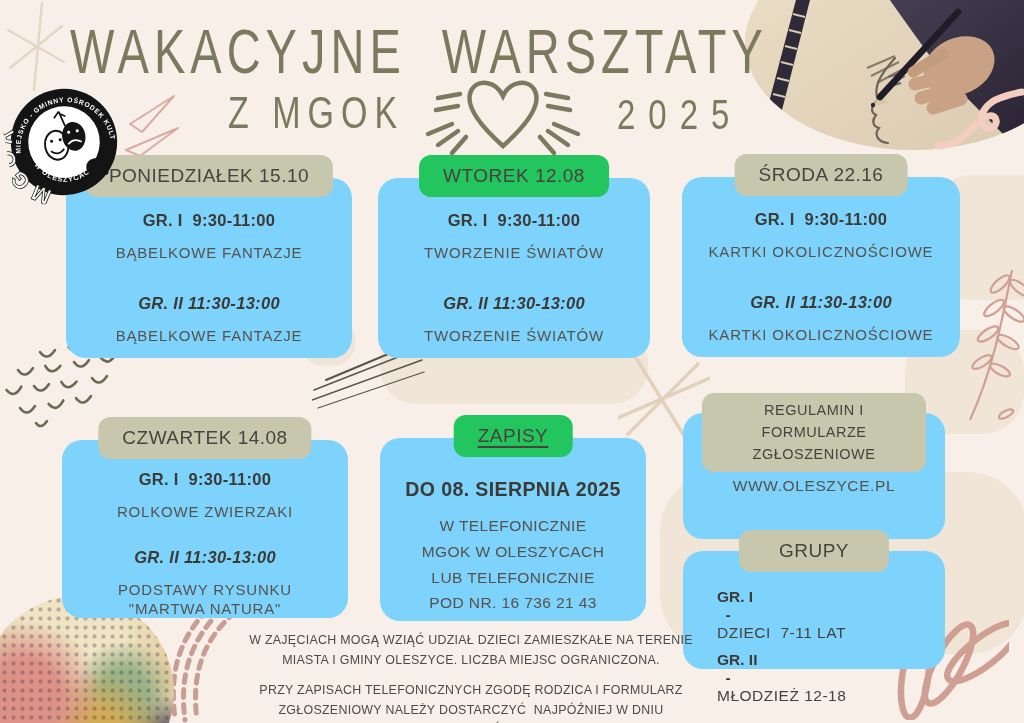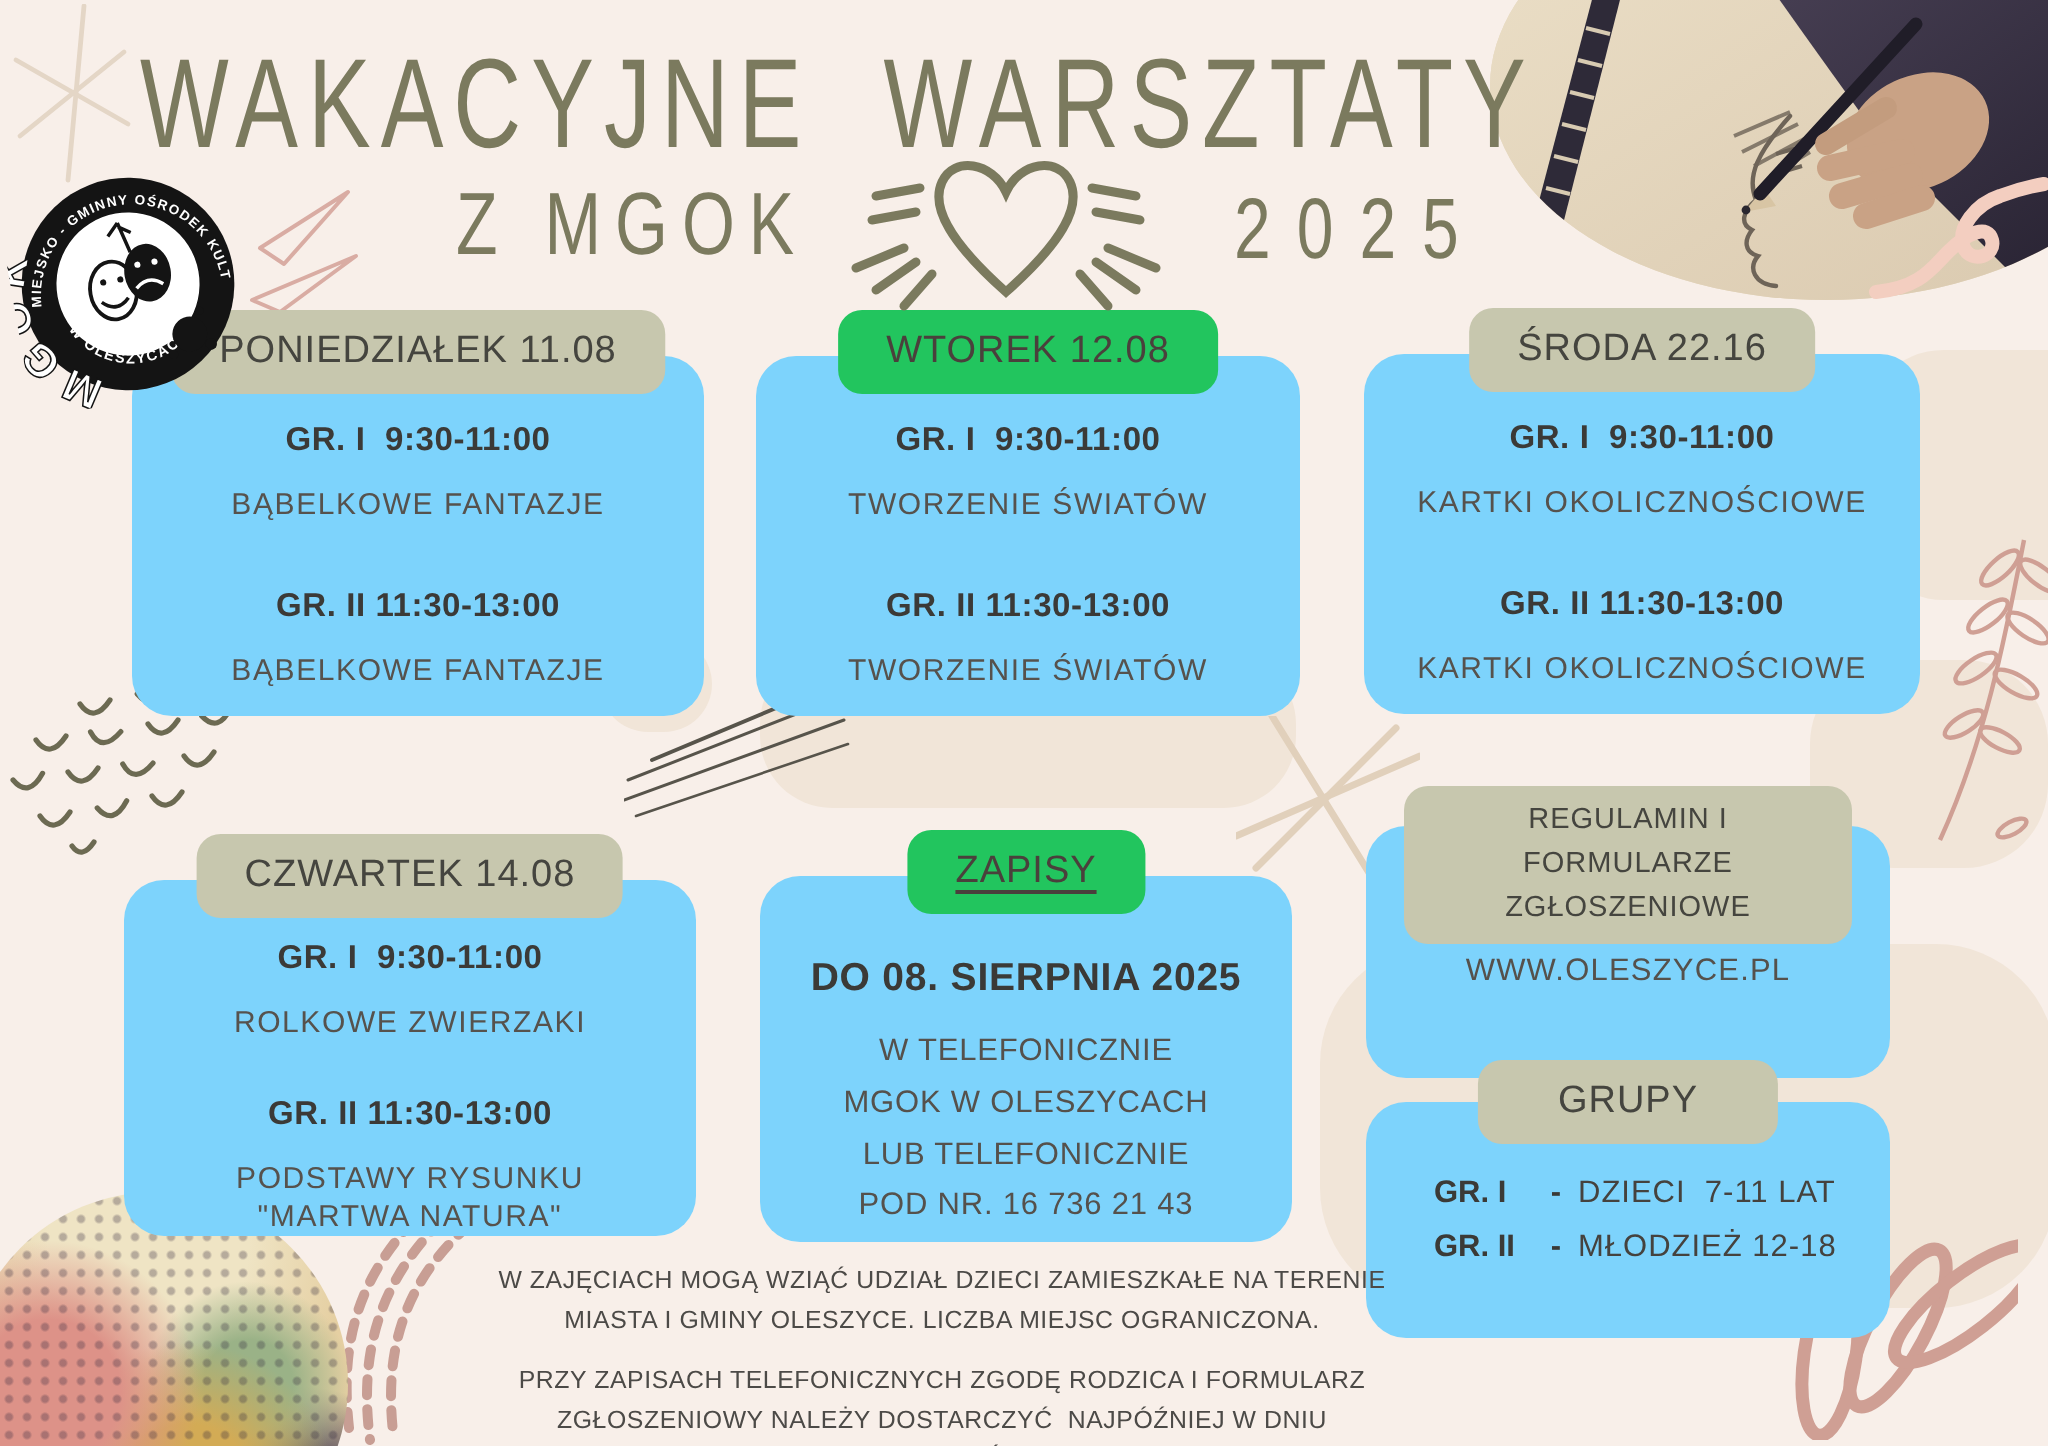--- a/index.html
+++ b/index.html
@@ -40,35 +40,35 @@
     font-size:19px; letter-spacing:.5px; color:#45453f; text-align:center;
   }
   .hdr.olive{background:#c7c7ae;}
   .hdr.pink{background:#22c55e; color:#4a403c;}
   .card .bod{
     position:absolute; top:23px; left:0; right:0;
     background:#7dd3fc; border-radius:20px; text-align:center;
   }
   .time{font-size:16.5px; font-weight:700; color:#3b3a37; letter-spacing:.3px; white-space:pre-wrap;}
   .act{font-size:15px; color:#56524d; letter-spacing:.8px; margin-top:13px; line-height:1.3;}
-  .t2{margin-top:31px;}
+  .t2{margin-top:31px;font-style:italic;}
   .bod.day{padding-top:33px; box-sizing:border-box; height:180px;}
 
   .zap-hdr{text-decoration:underline; text-underline-offset:4px; text-decoration-thickness:1.5px; font-size:20px;}
   .bod.zap{padding-top:40px; box-sizing:border-box; height:183px;}
   .deadline{font-size:19.5px; font-weight:700; color:#3b3a37; letter-spacing:.4px;}
   .zline{font-size:15.5px; color:#55514c; letter-spacing:.4px; margin-top:6px; line-height:1.28;}
   .zline.first{margin-top:15px;}
 
   .hdr.two{font-size:14.5px; line-height:1.5; padding:7px 14px; white-space:normal; width:196px;}
   .bod.reg{padding-top:36px; box-sizing:border-box; height:126px;}
   .rline{font-size:15.5px; color:#55514c; letter-spacing:.6px; line-height:1.6;}
 
   .bod.grp{padding-top:37px; box-sizing:border-box; height:118px; text-align:left;}
-  .grow{display:flex; align-items:baseline; gap:0; margin:0 0 9px 34px;}
+  .grow{display:flex; align-items:baseline; gap:0; margin:0 0 9px 34px;flex-direction:column;}
   .glabel{font-weight:700; font-size:15.5px; color:#3b3a37; width:50px;}
   .gdash{font-weight:700; font-size:15.5px; color:#3b3a37; width:22px; text-align:center;}
   .gdesc{font-size:15.5px; color:#45423e; letter-spacing:.5px; white-space:pre-wrap;}
 
   
   .footer{
     position:absolute; left:232px; top:631px; width:478px; text-align:center; z-index:2;
   }
   .footer p{
     margin:0 0 11px 0; font-size:12.4px; line-height:1.58; letter-spacing:.3px;
@@ -300,21 +300,21 @@
       <line x1="20" y1="66" x2="44" y2="56"></line>
         <line x1="30" y1="77" x2="50" y2="63"></line>
         <line x1="44" y1="85" x2="58" y2="69"></line>
       <line x1="146" y1="56" x2="170" y2="66"></line>
         <line x1="140" y1="63" x2="160" y2="77"></line>
         <line x1="132" y1="69" x2="146" y2="85"></line>
     </g>
   </svg>
 
   <div class="card" style="left:66px;top:155px;width:286px">
-    <div class="hdr olive">PONIEDZIAŁEK 11.08</div>
+    <div class="hdr olive">PONIEDZIAŁEK 15.10</div>
     <div class="bod day">
       <div class="time">GR. I  9:30-11:00</div>
       <div class="act">BĄBELKOWE FANTAZJE</div>
       <div class="time t2">GR. II 11:30-13:00</div>
       <div class="act">BĄBELKOWE FANTAZJE</div>
     </div>
   </div>
 
   <div class="card" style="left:378px;top:155px;width:272px">
     <div class="hdr pink">WTOREK 12.08</div>

